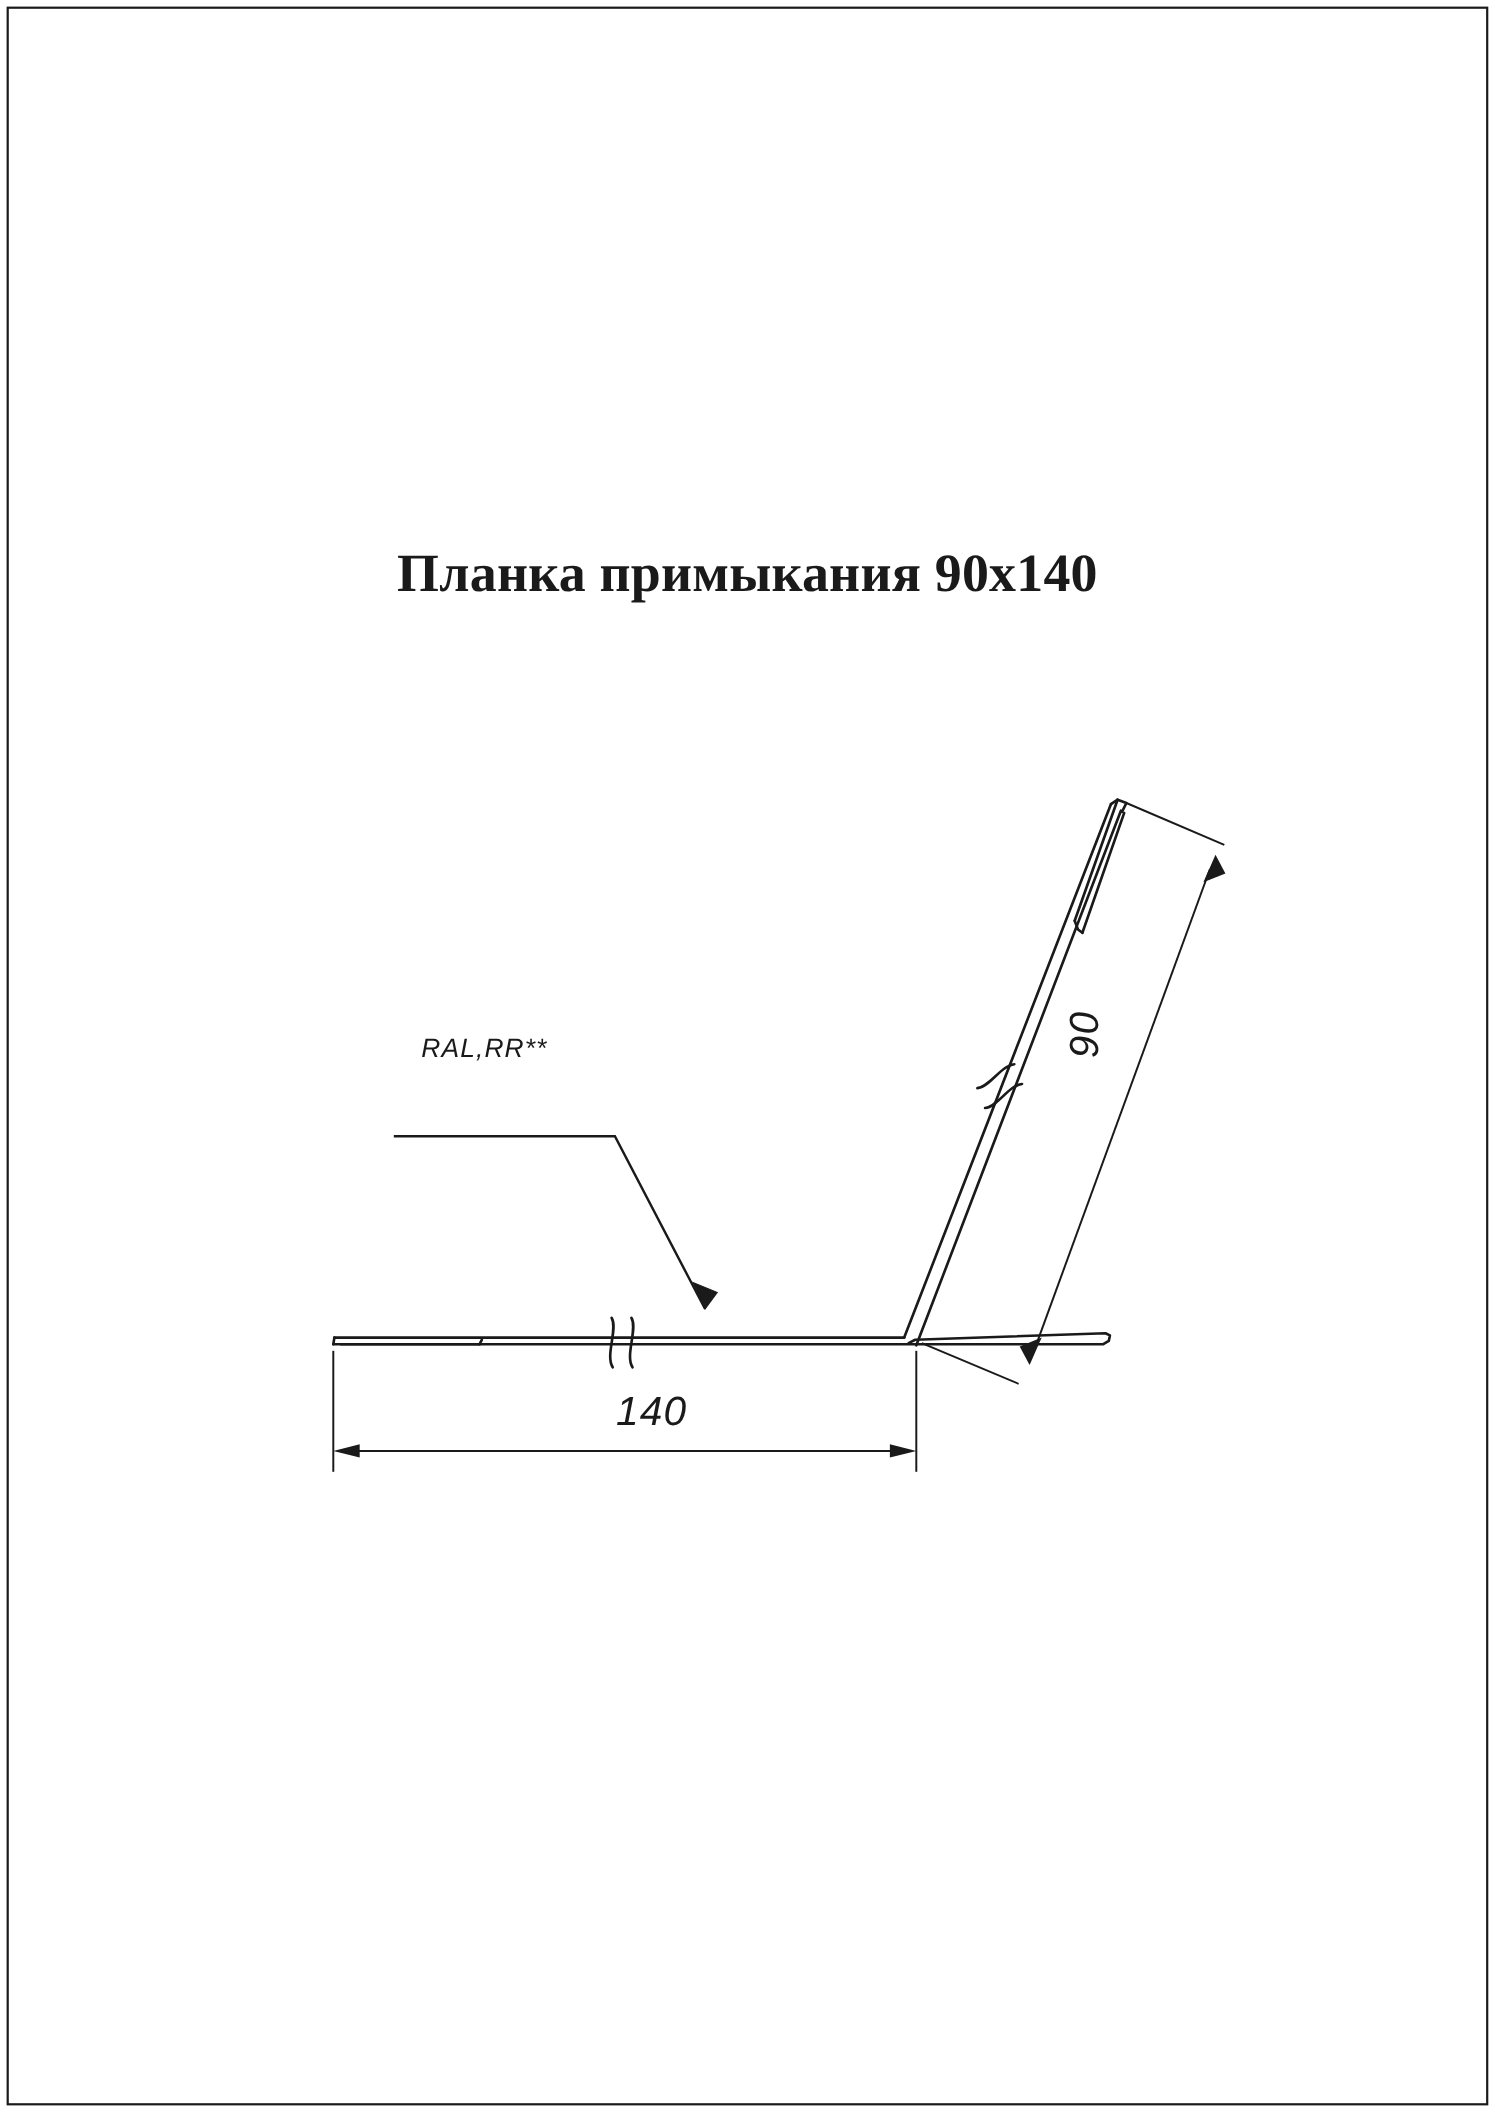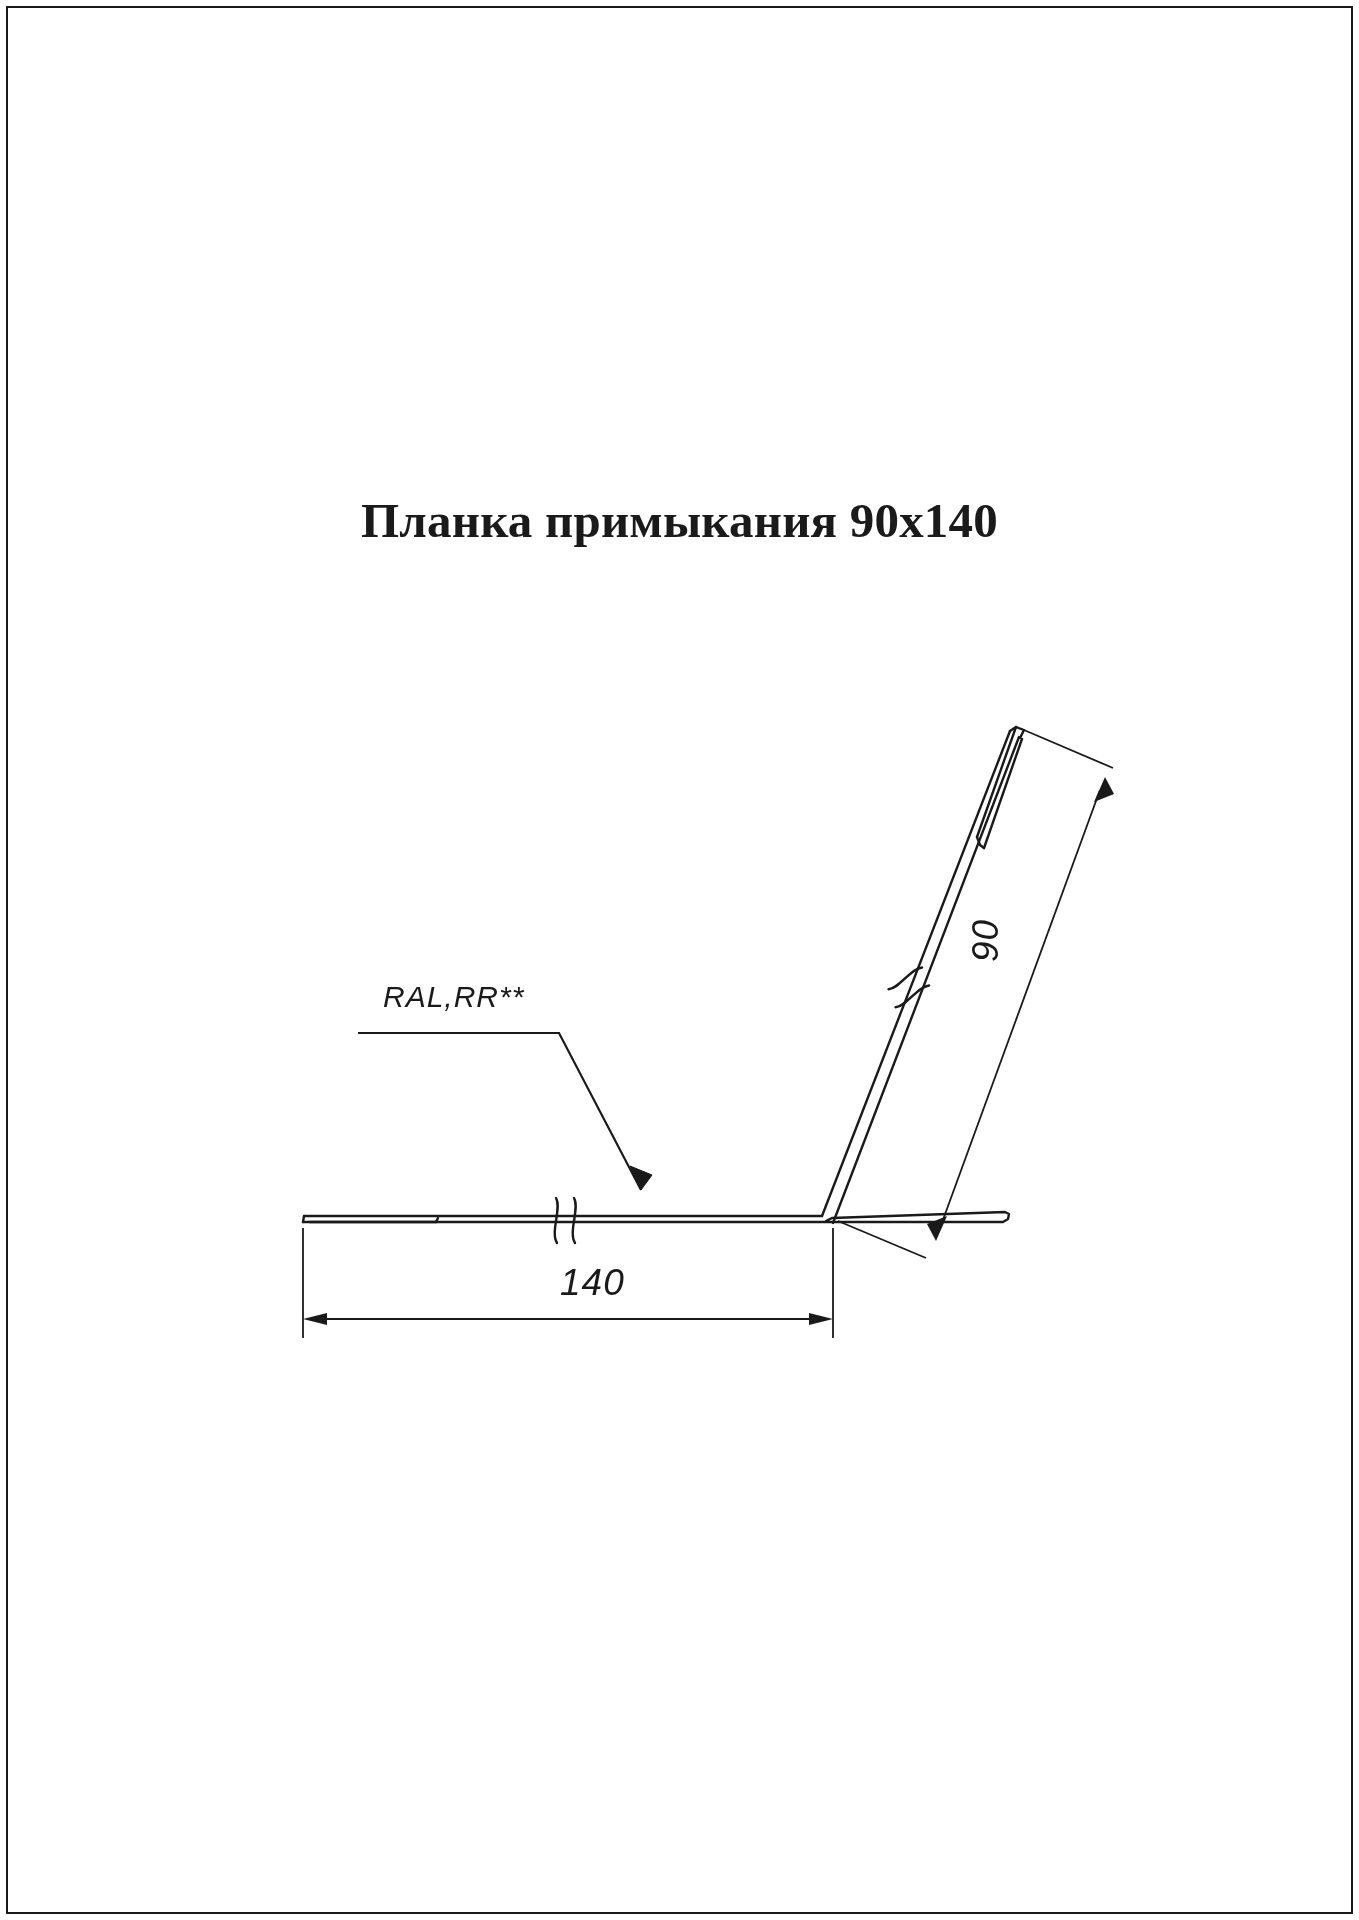--- a/index.html
+++ b/index.html
@@ -49,22 +49,22 @@
     height: 1920px;
   }
   .lbl {
     position: absolute;
     font-family: "Liberation Sans", sans-serif;
     color: #1a1a1a;
     white-space: nowrap;
   }
   #lbl-ral {
     left: 383px;
-    top: 980px;
-    font-size: 30px;
+    top: 940px;
+    font-size: 24px;
     font-style: italic;
     letter-spacing: 1px;
   }
   #lbl-140 {
     left: 560px;
     top: 1262px;
     font-size: 37px;
     font-style: italic;
     letter-spacing: 1px;
   }

